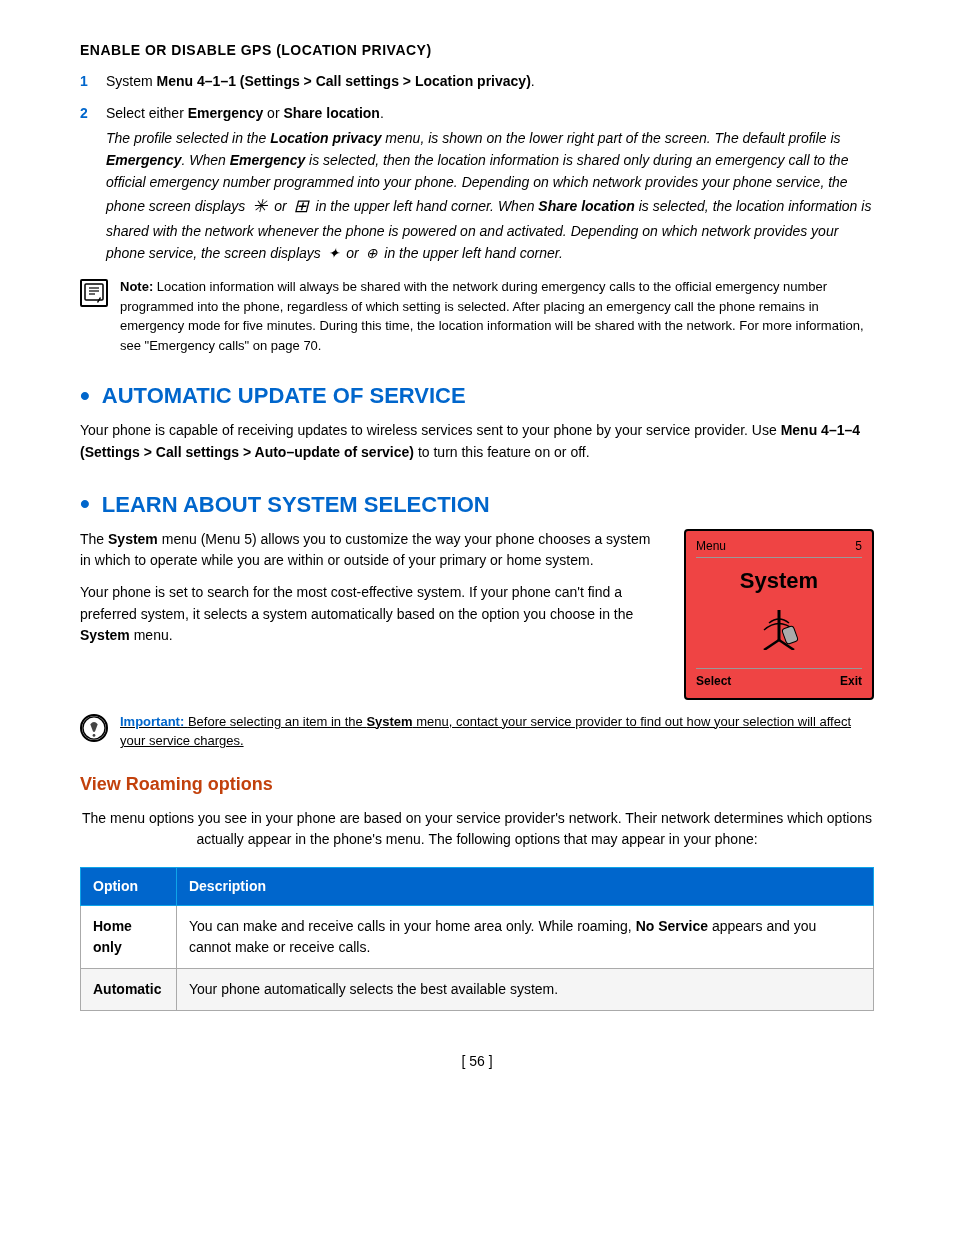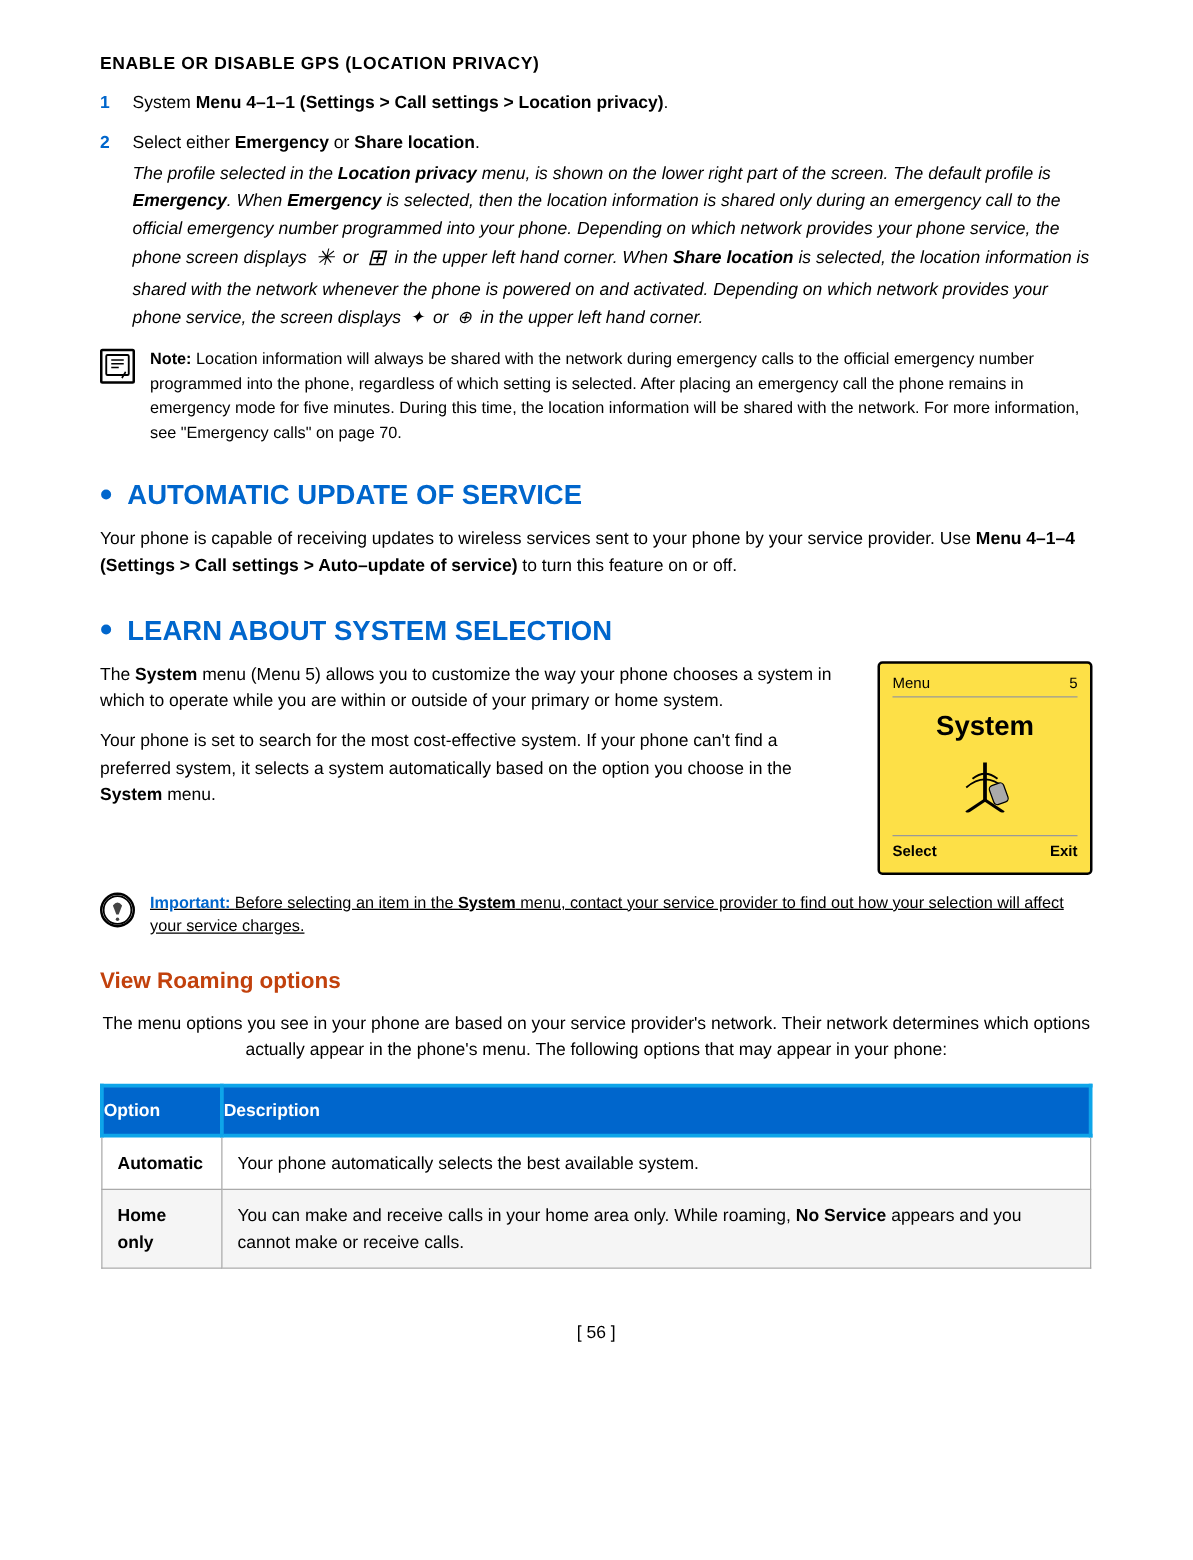--- a/index.html
+++ b/index.html
@@ -129,28 +129,28 @@
       margin-bottom: 10px;
     }
 
     .system-text {
       flex: 1;
       font-size: 14px;
       line-height: 1.55;
     }
 
     .phone-screen {
-      width: 172px;
+      width: 190px;
       flex-shrink: 0;
       border: 2px solid #000;
       border-radius: 4px;
       padding: 6px 10px 8px 10px;
       font-size: 13px;
       position: relative;
-      background: #fde047;
+      background: #ef4444;
     }
 
     .phone-screen-header {
       display: flex;
       justify-content: space-between;
       border-bottom: 1px solid #999;
       padding-bottom: 2px;
       margin-bottom: 6px;
       font-size: 12px;
     }
@@ -228,24 +228,24 @@
       border-collapse: collapse;
       font-size: 14px;
     }
 
     .options-table thead tr {
       background-color: #0066cc;
       color: #ffffff;
     }
 
     .options-table thead th {
-      padding: 8px 0;
+      padding: 8px 12px;
       text-align: left;
       font-weight: bold;
-      border: 3px solid #0ea5e9;
+      border: 1px solid #0ea5e9;
     }
 
     .options-table tbody tr {
       background-color: #ffffff;
     }
 
     .options-table tbody tr:nth-child(even) {
       background-color: #f5f5f5;
     }
 
@@ -389,26 +389,26 @@
 
     <table class="options-table">
       <thead>
         <tr>
           <th>Option</th>
           <th>Description</th>
         </tr>
       </thead>
       <tbody id="roaming-table-body">
       <tr>
+            <td style="font-weight: bold;">Home only</td>
+            <td>You can make and receive calls in your home area only. While roaming, <span class="bold">No Service</span> appears and you cannot make or receive calls.</td>
+          </tr>
+          <tr>
             <td style="font-weight: bold;">Automatic</td>
             <td>Your phone automatically selects the best available system.</td>
-          </tr>
-          <tr>
-            <td style="font-weight: bold;">Home only</td>
-            <td>You can make and receive calls in your home area only. While roaming, <span class="bold">No Service</span> appears and you cannot make or receive calls.</td>
           </tr>
         </tbody>
     </table>
   </div>
 
   <div class="page-number">[ 56 ]</div>
 
 </div>
 
 </body></html>

